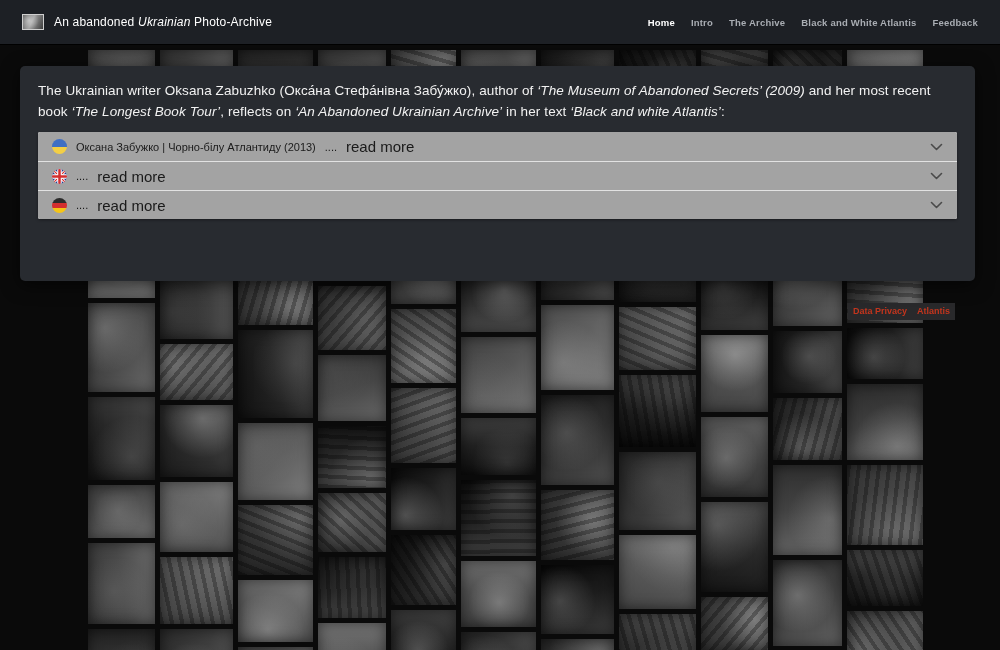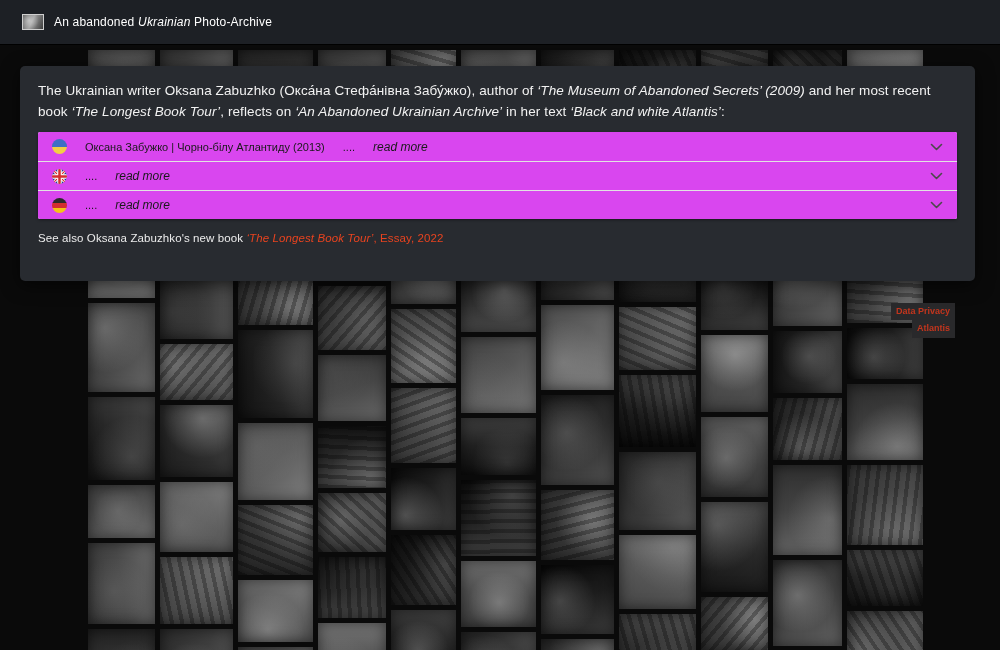--- a/index.html
+++ b/index.html
@@ -59,62 +59,69 @@
     box-shadow:0 4px 18px rgba(0,0,0,.6);
   }
   .intro{font-size:13.5px;line-height:21px;color:#f2f2f2;letter-spacing:.1px;}
   .intro .it{font-style:italic;}
 
   .accordion{
     margin-top:10px;background:#ffffff;border-radius:2px;overflow:hidden;
     box-shadow:0 1px 3px rgba(0,0,0,.4);
   }
   .acc-row{
-    display:flex;align-items:center;height:29px;padding:7px 14px;gap:18px;
-    cursor:pointer;background:#d946ef;
+    display:flex;align-items:center;height:29px;padding:7px 14px;gap:9px;
+    cursor:pointer;background:#a3a3a3;
   }
   .acc-row + .acc-row{border-top:1px solid #e2e2e2;}
   .flag{
     width:15px;height:15px;border-radius:50%;overflow:hidden;
     display:inline-flex;flex-direction:column;flex:0 0 auto;
   }
   .flag i{flex:1;display:block;}
   .flag svg{width:15px;height:15px;display:block;}
   .acc-label{font-size:11px;color:#1a1a1a;white-space:nowrap;}
   .acc-dots{font-size:11px;color:#1a1a1a;}
-  .acc-readmore{font-size:12px;color:#1a1a1a;font-style:italic;cursor:pointer;}
+  .acc-readmore{font-size:15px;color:#1a1a1a;cursor:pointer;}
   .acc-chevron{margin-left:auto;display:flex;align-items:center;}
 
   .see-also{margin-top:13px;font-size:11.5px;color:#ececec;letter-spacing:.1px;}
   .see-also .link{color:var(--accent);font-style:italic;cursor:pointer;}
   .see-also .tail{color:var(--accent);}
 
   .enter-row{
     margin-top:11px;display:flex;justify-content:center;align-items:center;gap:9px;
     color:var(--accent);cursor:pointer;
   }
   .enter-label{font-size:15px;font-weight:bold;letter-spacing:.2px;}
 
   
   .side-links{
     position:absolute;top:303px;right:45px;z-index:6;
-    display:flex;flex-direction:column;align-items:flex-end;
+    display:flex;flex-direction:row;align-items:flex-end;
   }
   .side-chip{
     background:#29292b;color:var(--accent-dim);
     font-size:9px;font-weight:bold;padding:3px 5px;cursor:pointer;
     white-space:nowrap;line-height:1.25;
   }
 </style>
 </head>
 <body>
 
 <div class="header">
   <div class="logo"></div>
   <div class="site-title"><span>An abandoned </span><span class="it">Ukrainian</span><span> Photo-Archive</span></div>
+  <div class="nav">
+      <a class="nav-item active">Home</a>
+      <a class="nav-item">Intro</a>
+      <a class="nav-item">The Archive</a>
+      <a class="nav-item">Black and White Atlantis</a>
+      <a class="nav-item">Feedback</a>
+    </div>
 </div>
 
 <div class="photo-grid" style="gap: 5px;">
     <div class="pcol" style="gap: 5px; width: 67px;">
       <div class="ptile" style="height: 89px; background: radial-gradient(circle at 52% 23%, rgba(255, 255, 255, 0.11), rgba(255, 255, 255, 0) 55%), linear-gradient(16deg, rgb(27, 27, 27), rgb(47, 47, 47) 50%, rgb(81, 81, 81));"></div>
       <div class="ptile" style="height: 85px; background: radial-gradient(circle at 38% 21%, rgba(255, 255, 255, 0.15), rgba(255, 255, 255, 0) 55%), linear-gradient(116deg, rgb(62, 62, 62), rgb(82, 82, 82) 50%, rgb(116, 116, 116));"></div>
       <div class="ptile" style="height: 64px; background: radial-gradient(circle at 51% 37%, rgba(255, 255, 255, 0.22), rgba(255, 255, 255, 0) 55%), linear-gradient(165deg, rgb(74, 74, 74), rgb(94, 94, 94) 50%, rgb(128, 128, 128));"></div>
       <div class="ptile" style="height: 89px; background: radial-gradient(circle at 25% 28%, rgba(255, 255, 255, 0.22), rgba(255, 255, 255, 0) 55%), linear-gradient(119deg, rgb(52, 52, 52), rgb(72, 72, 72) 50%, rgb(106, 106, 106));"></div>
       <div class="ptile" style="height: 83px; background: radial-gradient(circle at 65% 72%, rgba(255, 255, 255, 0.14), rgba(255, 255, 255, 0) 55%), linear-gradient(39deg, rgb(20, 20, 20), rgb(40, 40, 40) 50%, rgb(74, 74, 74));"></div>
       <div class="ptile" style="height: 53px; background: radial-gradient(circle at 45% 49%, rgba(255, 255, 255, 0.13), rgba(255, 255, 255, 0) 55%), linear-gradient(152deg, rgb(62, 62, 62), rgb(82, 82, 82) 50%, rgb(116, 116, 116));"></div>
@@ -279,20 +286,19 @@
         <span class="acc-dots"> ....</span>
         <span class="acc-readmore">read more</span>
         <span class="acc-chevron">
           <svg width="13" height="8" viewBox="0 0 13 8" fill="none">
             <path d="M1.5 1.5 L6.5 6.5 L11.5 1.5" stroke="#4a4a4a" stroke-width="1.6" stroke-linecap="round" stroke-linejoin="round"></path>
           </svg>
         </span>
       </div>
     </div>
 
-  <div class="see-also"><span>See also Oksana Zabuzhko's new book </span><span class="link">‘The Longest Book Tour’</span><span class="tail">, Essay, 2022</span></div>
 
 </div>
 
 <div class="side-links">
     <a class="side-chip">Data Privacy</a>
     <a class="side-chip">Atlantis</a>
   </div>
 
 </body></html>

